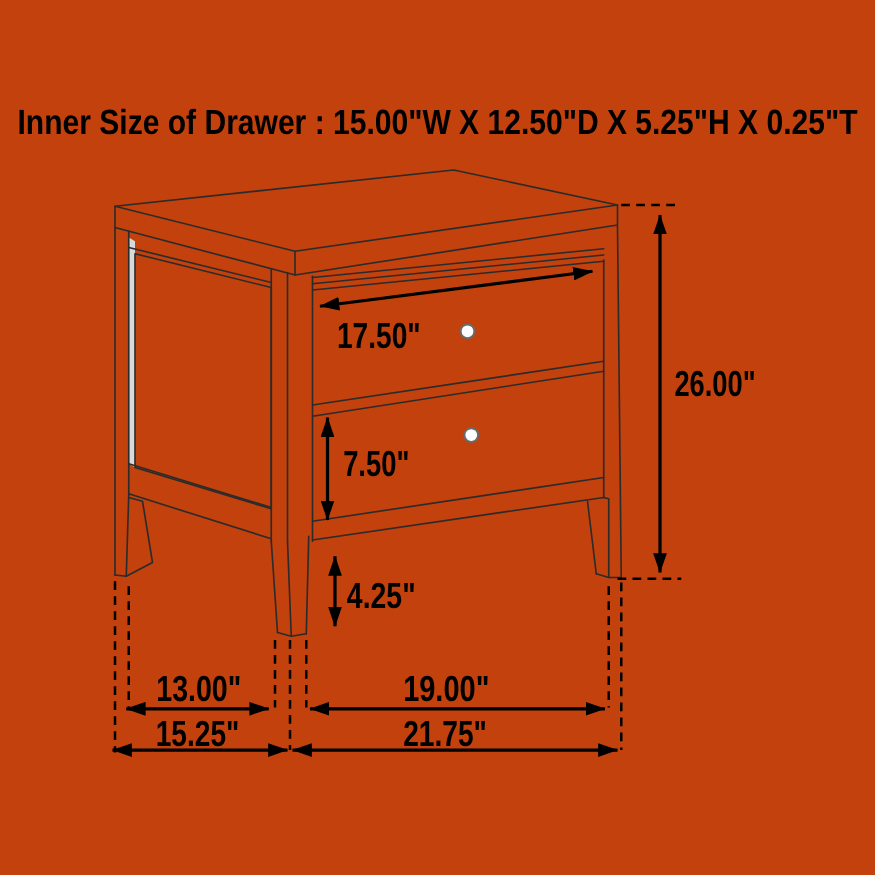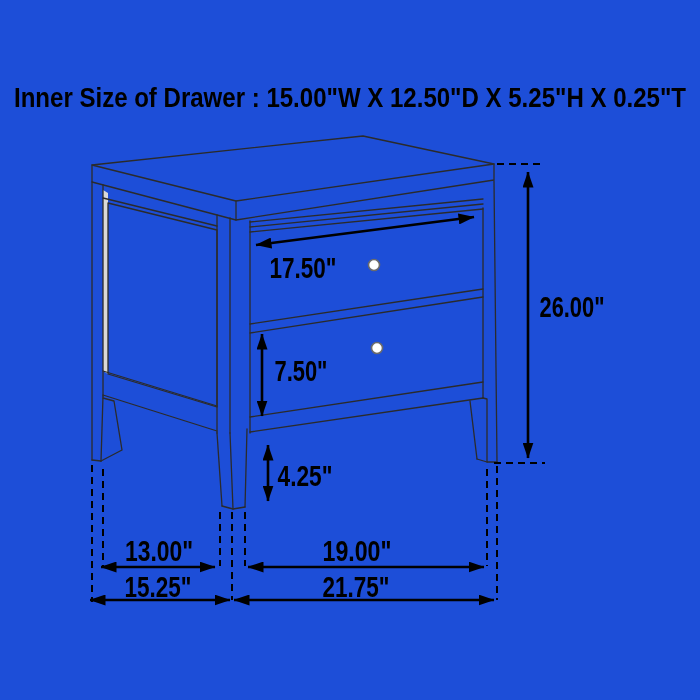--- a/index.html
+++ b/index.html
@@ -1,17 +1,17 @@
 <!DOCTYPE html>
 <html><head>
 <meta charset="utf-8">
 <style>
   html, body { margin: 0; padding: 0; background: #ffffff; }
   body { width: 700px; height: 700px; overflow: hidden; }
-  .stage { position: relative; width: 700px; height: 700px; background: #1d4ed8; }
+  .stage { position: relative; width: 700px; height: 700px; background: #c2410c; }
   svg { display: block; }
   .furn { stroke: #2b2b2b; stroke-width: 1.3; fill: none; stroke-linejoin: round; stroke-linecap: round; }
   .shade { fill: #d9d9d9; stroke: none; }
   .dim { stroke: #000000; stroke-width: 2.6; fill: none; }
   .dash { stroke: #000000; stroke-width: 2; fill: none; stroke-dasharray: 7 5; }
   .knob { fill: #ffffff; stroke: #6b6b6b; stroke-width: 1.6; }
   .lbl { font-family: "Liberation Sans", "DejaVu Sans", sans-serif; font-weight: bold; fill: #000; font-size: 29px; }
   .ttl { font-family: "Liberation Sans", "DejaVu Sans", sans-serif; font-weight: bold; fill: #000; font-size: 28px; }
 </style>
 </head>

